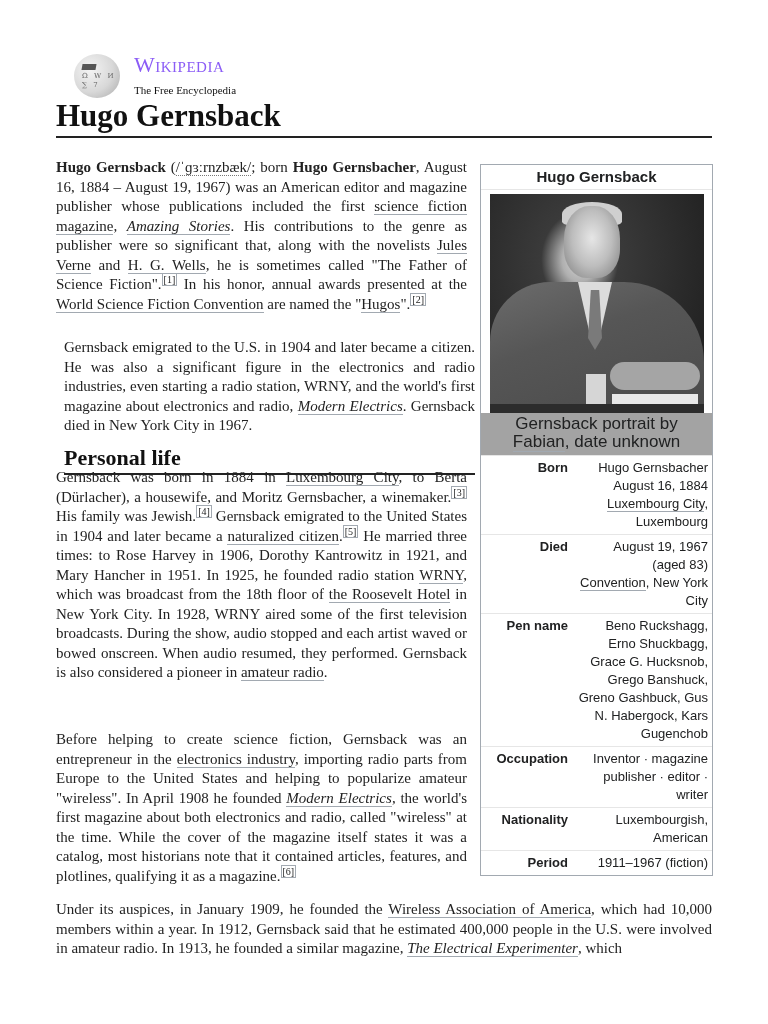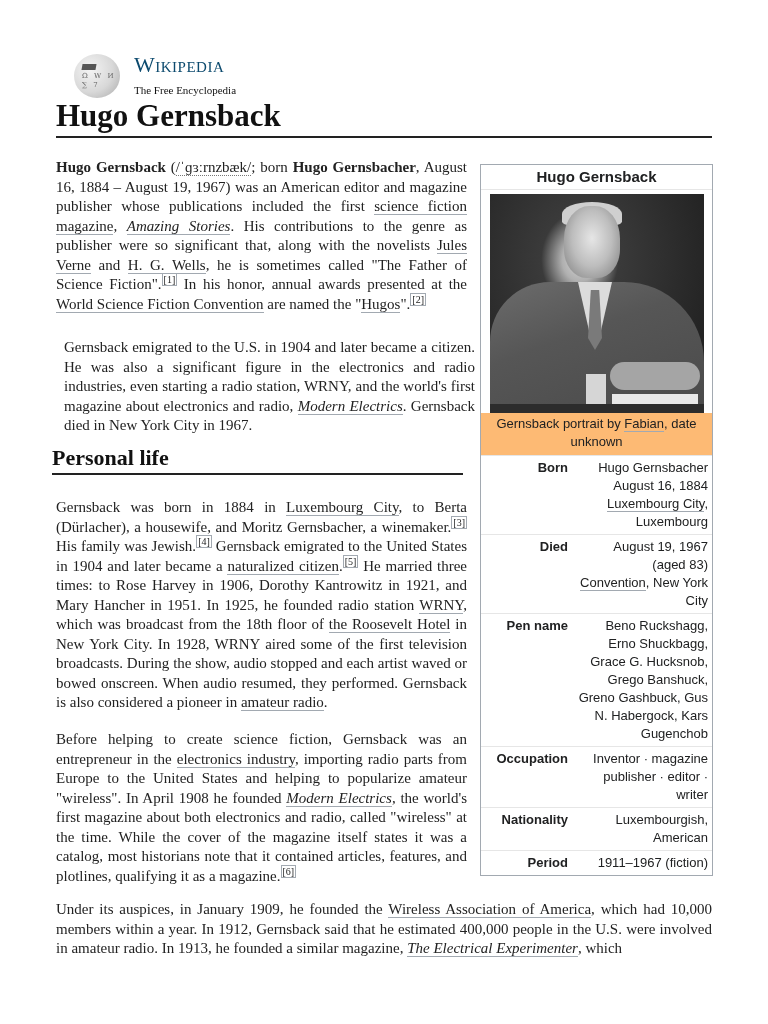--- a/index.html
+++ b/index.html
@@ -7,52 +7,52 @@
   .serif { font-family: "Liberation Serif", "DejaVu Serif", serif; }
   .sans { font-family: "Liberation Sans", "DejaVu Sans", sans-serif; }
 
   #header { position:absolute; left:72px; top:52px; height:46px; display:flex; align-items:center; }
   #globe { width:52px; height:46px; position:relative; }
   #globe .ball { position:absolute; left:2px; top:2px; width:46px; height:44px; border-radius:50%;
     background: radial-gradient(circle at 35% 35%, #f4f4f4 0%, #d8d8d8 55%, #a8a8a8 100%); }
   #globe .ball::before { content:""; position:absolute; left:8px; top:10px; width:14px; height:6px; background:#555; transform:skewX(-10deg); }
   #globe .ball::after { content:"Ω W И ∑ 7"; position:absolute; left:8px; top:18px; font-size:7px; color:#666; font-family:"DejaVu Serif", serif; letter-spacing:2px; width:34px; line-height:9px; }
   #wordmark { margin-left:10px; }
-  #wordmark .name { font-size:22px; letter-spacing:0.5px; color:#0c4a6e; line-height:22px; font-variant: small-caps; }
+  #wordmark .name { font-size:22px; letter-spacing:0.5px; color:#8b5cf6; line-height:22px; font-variant: small-caps; }
   #wordmark .tag { font-size:11px; color:#111; line-height:13px; margin-top:8px; }
 
   #page-title { position:absolute; left:56px; top:98px; width:656px; font-size:31px; font-weight:bold; color:#111; line-height:36px; padding-bottom:2px; border-bottom:2px solid #222; }
 
   .para { position:absolute; left:56px; font-size:15px; line-height:19.5px; text-align:justify; color:#222; }
   .para a, .link { color:#222; text-decoration:none; border-bottom:1px solid #a2a9b1; }
   .para sup { font-size:10px; line-height:0; vertical-align:super; }
   .para sup .ref { border:1px solid #a2a9b1; border-bottom:1px solid #a2a9b1; padding:0 1px; }
   .ipa { border-bottom:1px dotted #777; }
 
   #p1 { top:158px; width:411px; }
   #p2 { top:330px; width:411px; }
-  #h-personal { position:absolute; left:52px; top:444px; width:411px; font-size:22px; font-weight:bold; color:#111; line-height:28px; border-bottom:2px solid #222; padding-bottom:1px; }
-  #p3 { top:498px; width:411px; }
+  #h-personal { position:absolute; left:64px; top:444px; width:411px; font-size:22px; font-weight:bold; color:#111; line-height:28px; border-bottom:2px solid #222; padding-bottom:1px; }
+  #p3 { top:468px; width:411px; }
   #p4 { top:730px; width:411px; }
   #p5 { top:900px; width:656px; }
 
   #infobox { position:absolute; left:480px; top:164px; width:231px; border:1px solid #a2a9b1; background:#f8f9fa; font-size:13px; color:#202122; }
   #infobox .ib-title { text-align:center; font-weight:bold; font-size:15px; padding:3px 0 4px; border-bottom:1px solid #e6e6e6; background:#fff; }
   #portrait { margin:3px 8px 0 9px; width:214px; height:219px; position:relative; overflow:hidden;
     background: radial-gradient(ellipse at 42% 30%, #d8d8d8 0%, #b0b0b0 10%, #3a3a3a 22%, #2a2a2a 60%, #1a1a1a 100%); }
   #portrait .head { position:absolute; left:74px; top:12px; width:56px; height:72px; border-radius:45% 45% 40% 40%; background: radial-gradient(ellipse at 50% 45%, #e6e6e6 0%, #bdbdbd 50%, #7c7c7c 100%); }
   #portrait .hair { position:absolute; left:72px; top:8px; width:60px; height:24px; border-radius:50% 50% 20% 20%; background:#cfcfcf; }
   #portrait .body { position:absolute; left:0; top:88px; width:214px; height:131px; background: linear-gradient(160deg, #6c6c6c 0%, #565656 40%, #4a4a4a 100%); border-radius:60px 80px 0 0; }
   #portrait .shirt { position:absolute; left:88px; top:88px; width:34px; height:60px; background:#dcdcdc; clip-path: polygon(0 0, 100% 0, 60% 100%, 40% 100%); }
   #portrait .tie { position:absolute; left:98px; top:96px; width:14px; height:60px; background:#7a7a7a; clip-path: polygon(20% 0, 80% 0, 100% 80%, 50% 100%, 0 80%); }
   #portrait .cuff { position:absolute; left:96px; top:180px; width:20px; height:34px; background:#d6d6d6; }
   #portrait .hands { position:absolute; left:120px; top:168px; width:90px; height:28px; border-radius:14px; background:#a5a5a5; }
   #portrait .paper { position:absolute; left:122px; top:200px; width:86px; height:10px; background:#e8e8e8; }
   #portrait .desk { position:absolute; left:0; top:210px; width:214px; height:9px; background:#2c2c2c; }
-  #caption { text-align:center; font-size:13px; line-height:18px; padding:2px 4px 4px; background:#fdba74; }
+  #caption { text-align:center; font-size:17px; line-height:18px; padding:2px 4px 4px; background:#a3a3a3; }
 
   table#ib-rows { width:100%; border-collapse:collapse; }
   #ib-rows td { vertical-align:top; padding:3px 4px 3px 5px; line-height:18px; border-top:1px solid #e6e6e6; background:#fff;text-align:right; }
   #ib-rows td.lbl { font-weight:bold; width:82px; }
   #ib-rows td.val { padding-left:6px; }
 </style>
 </head>
 <body>
 
 <div id="header">

